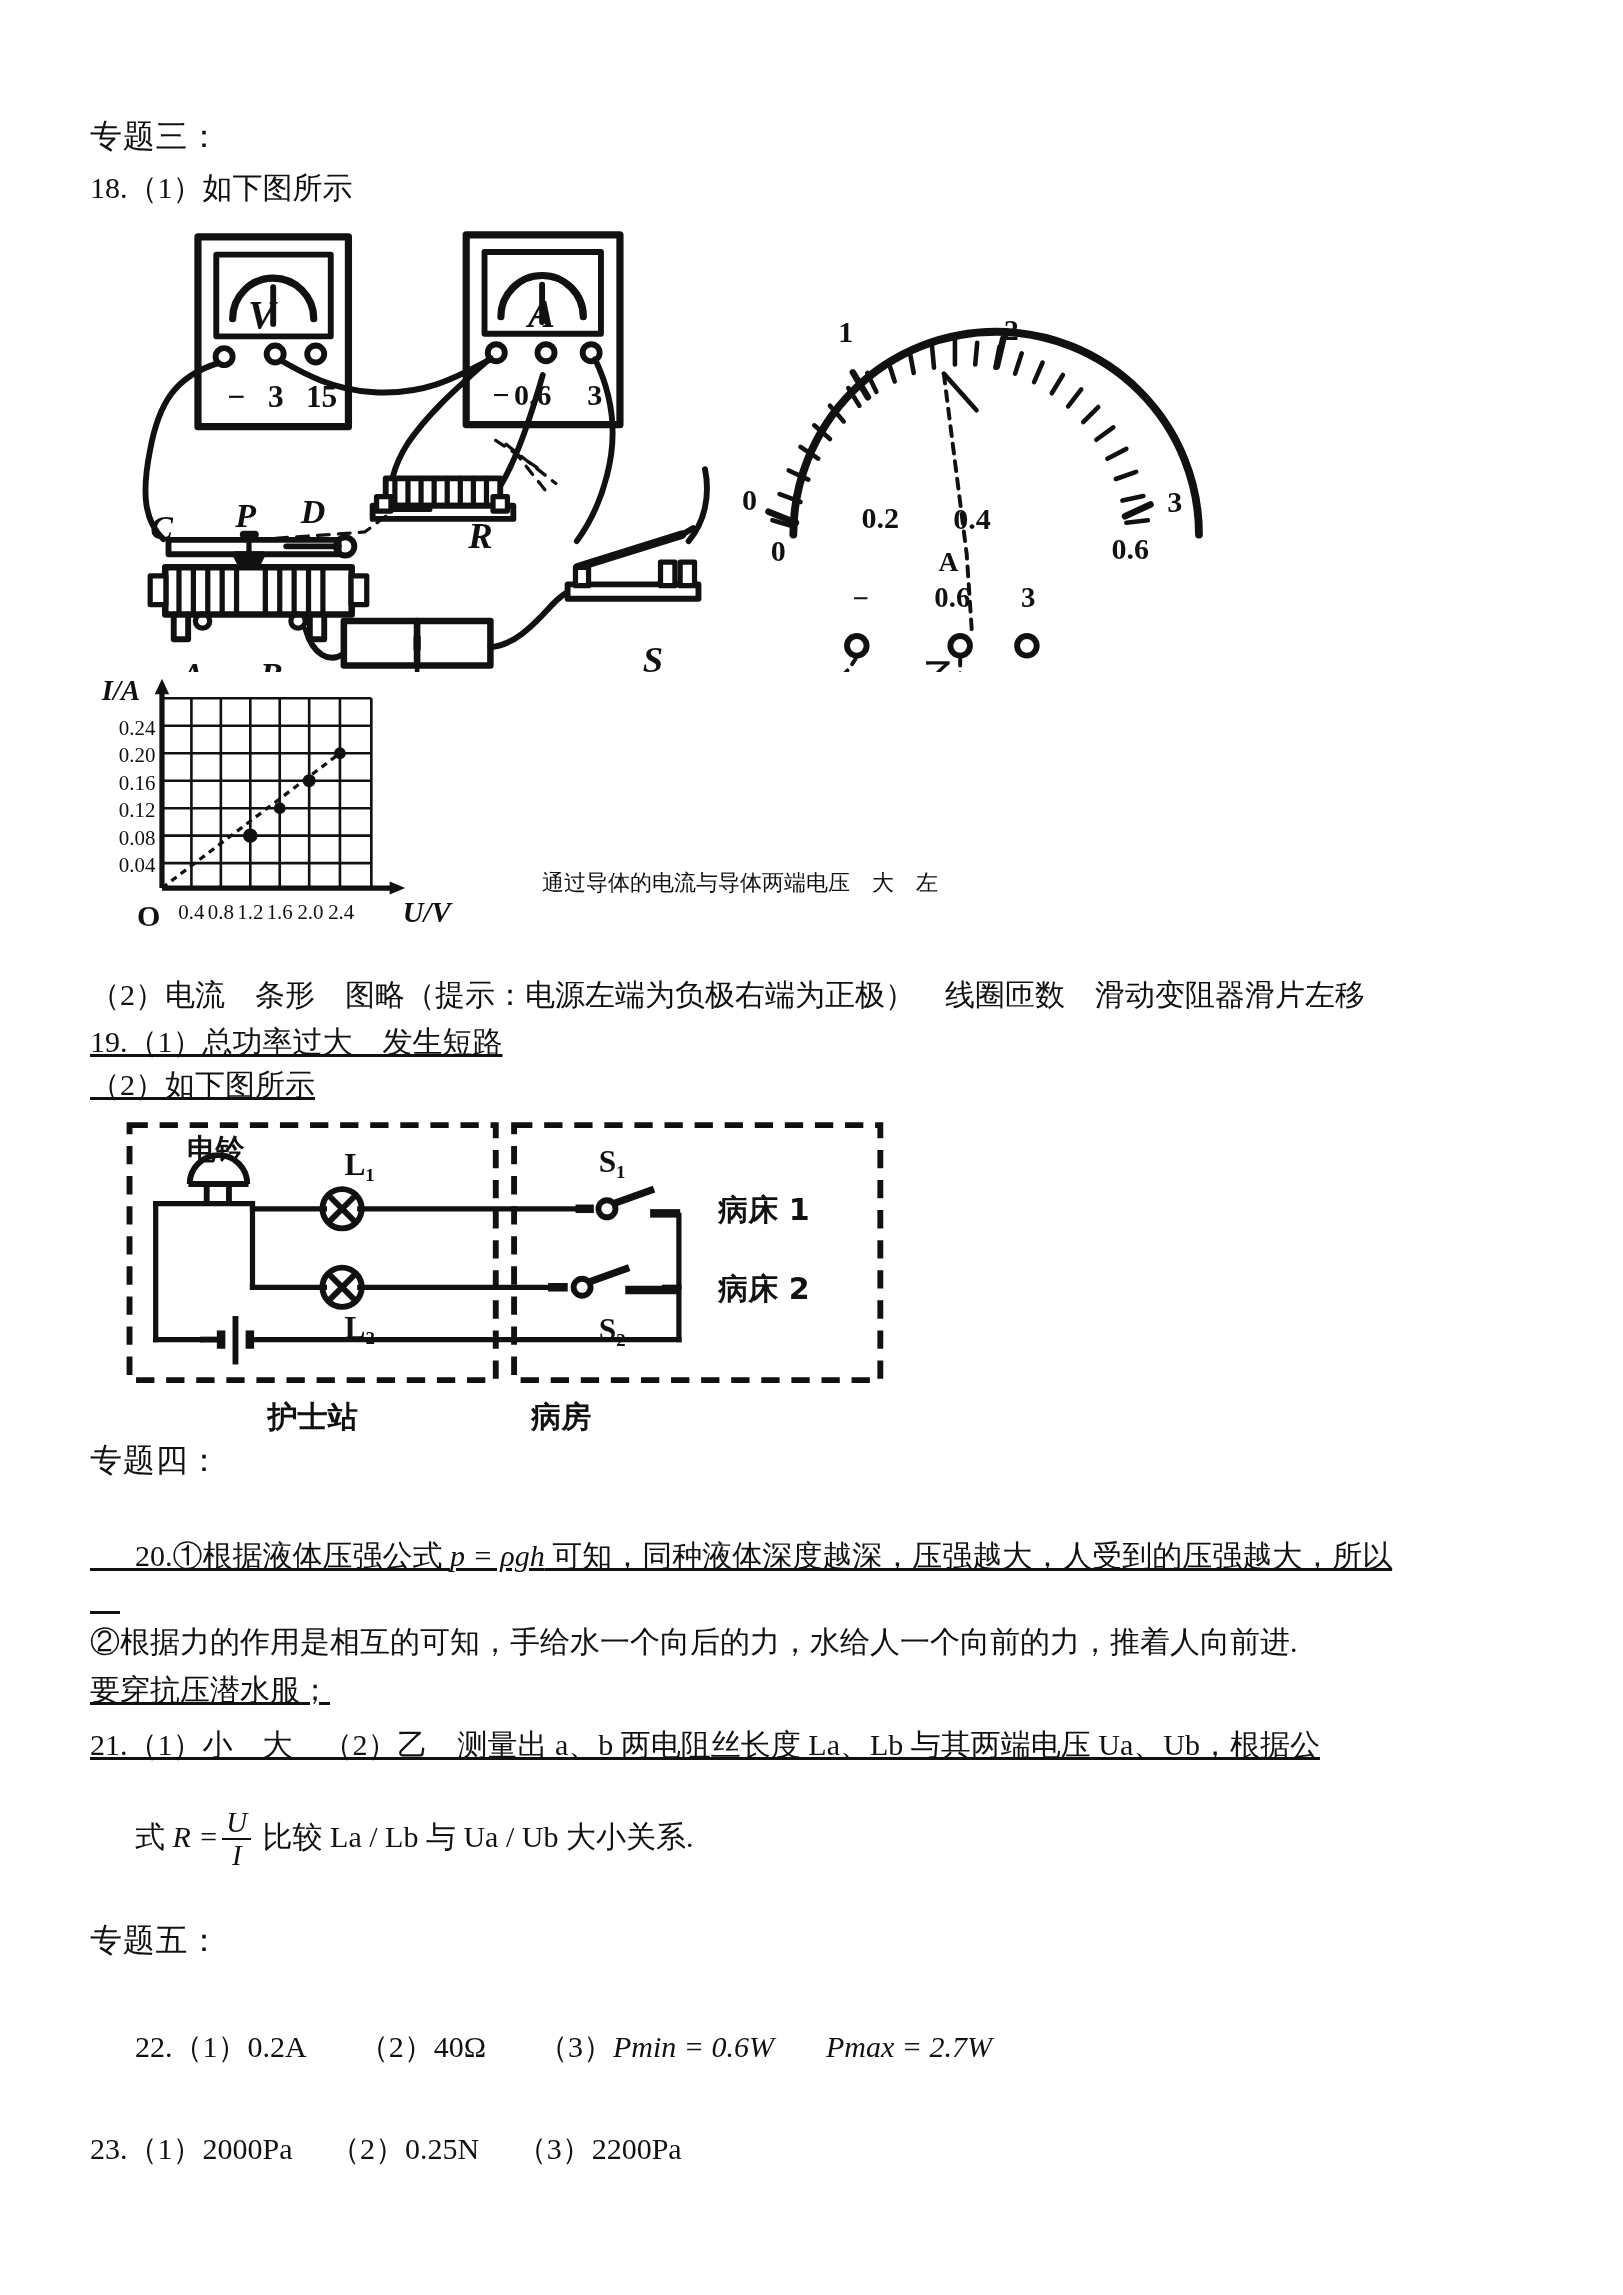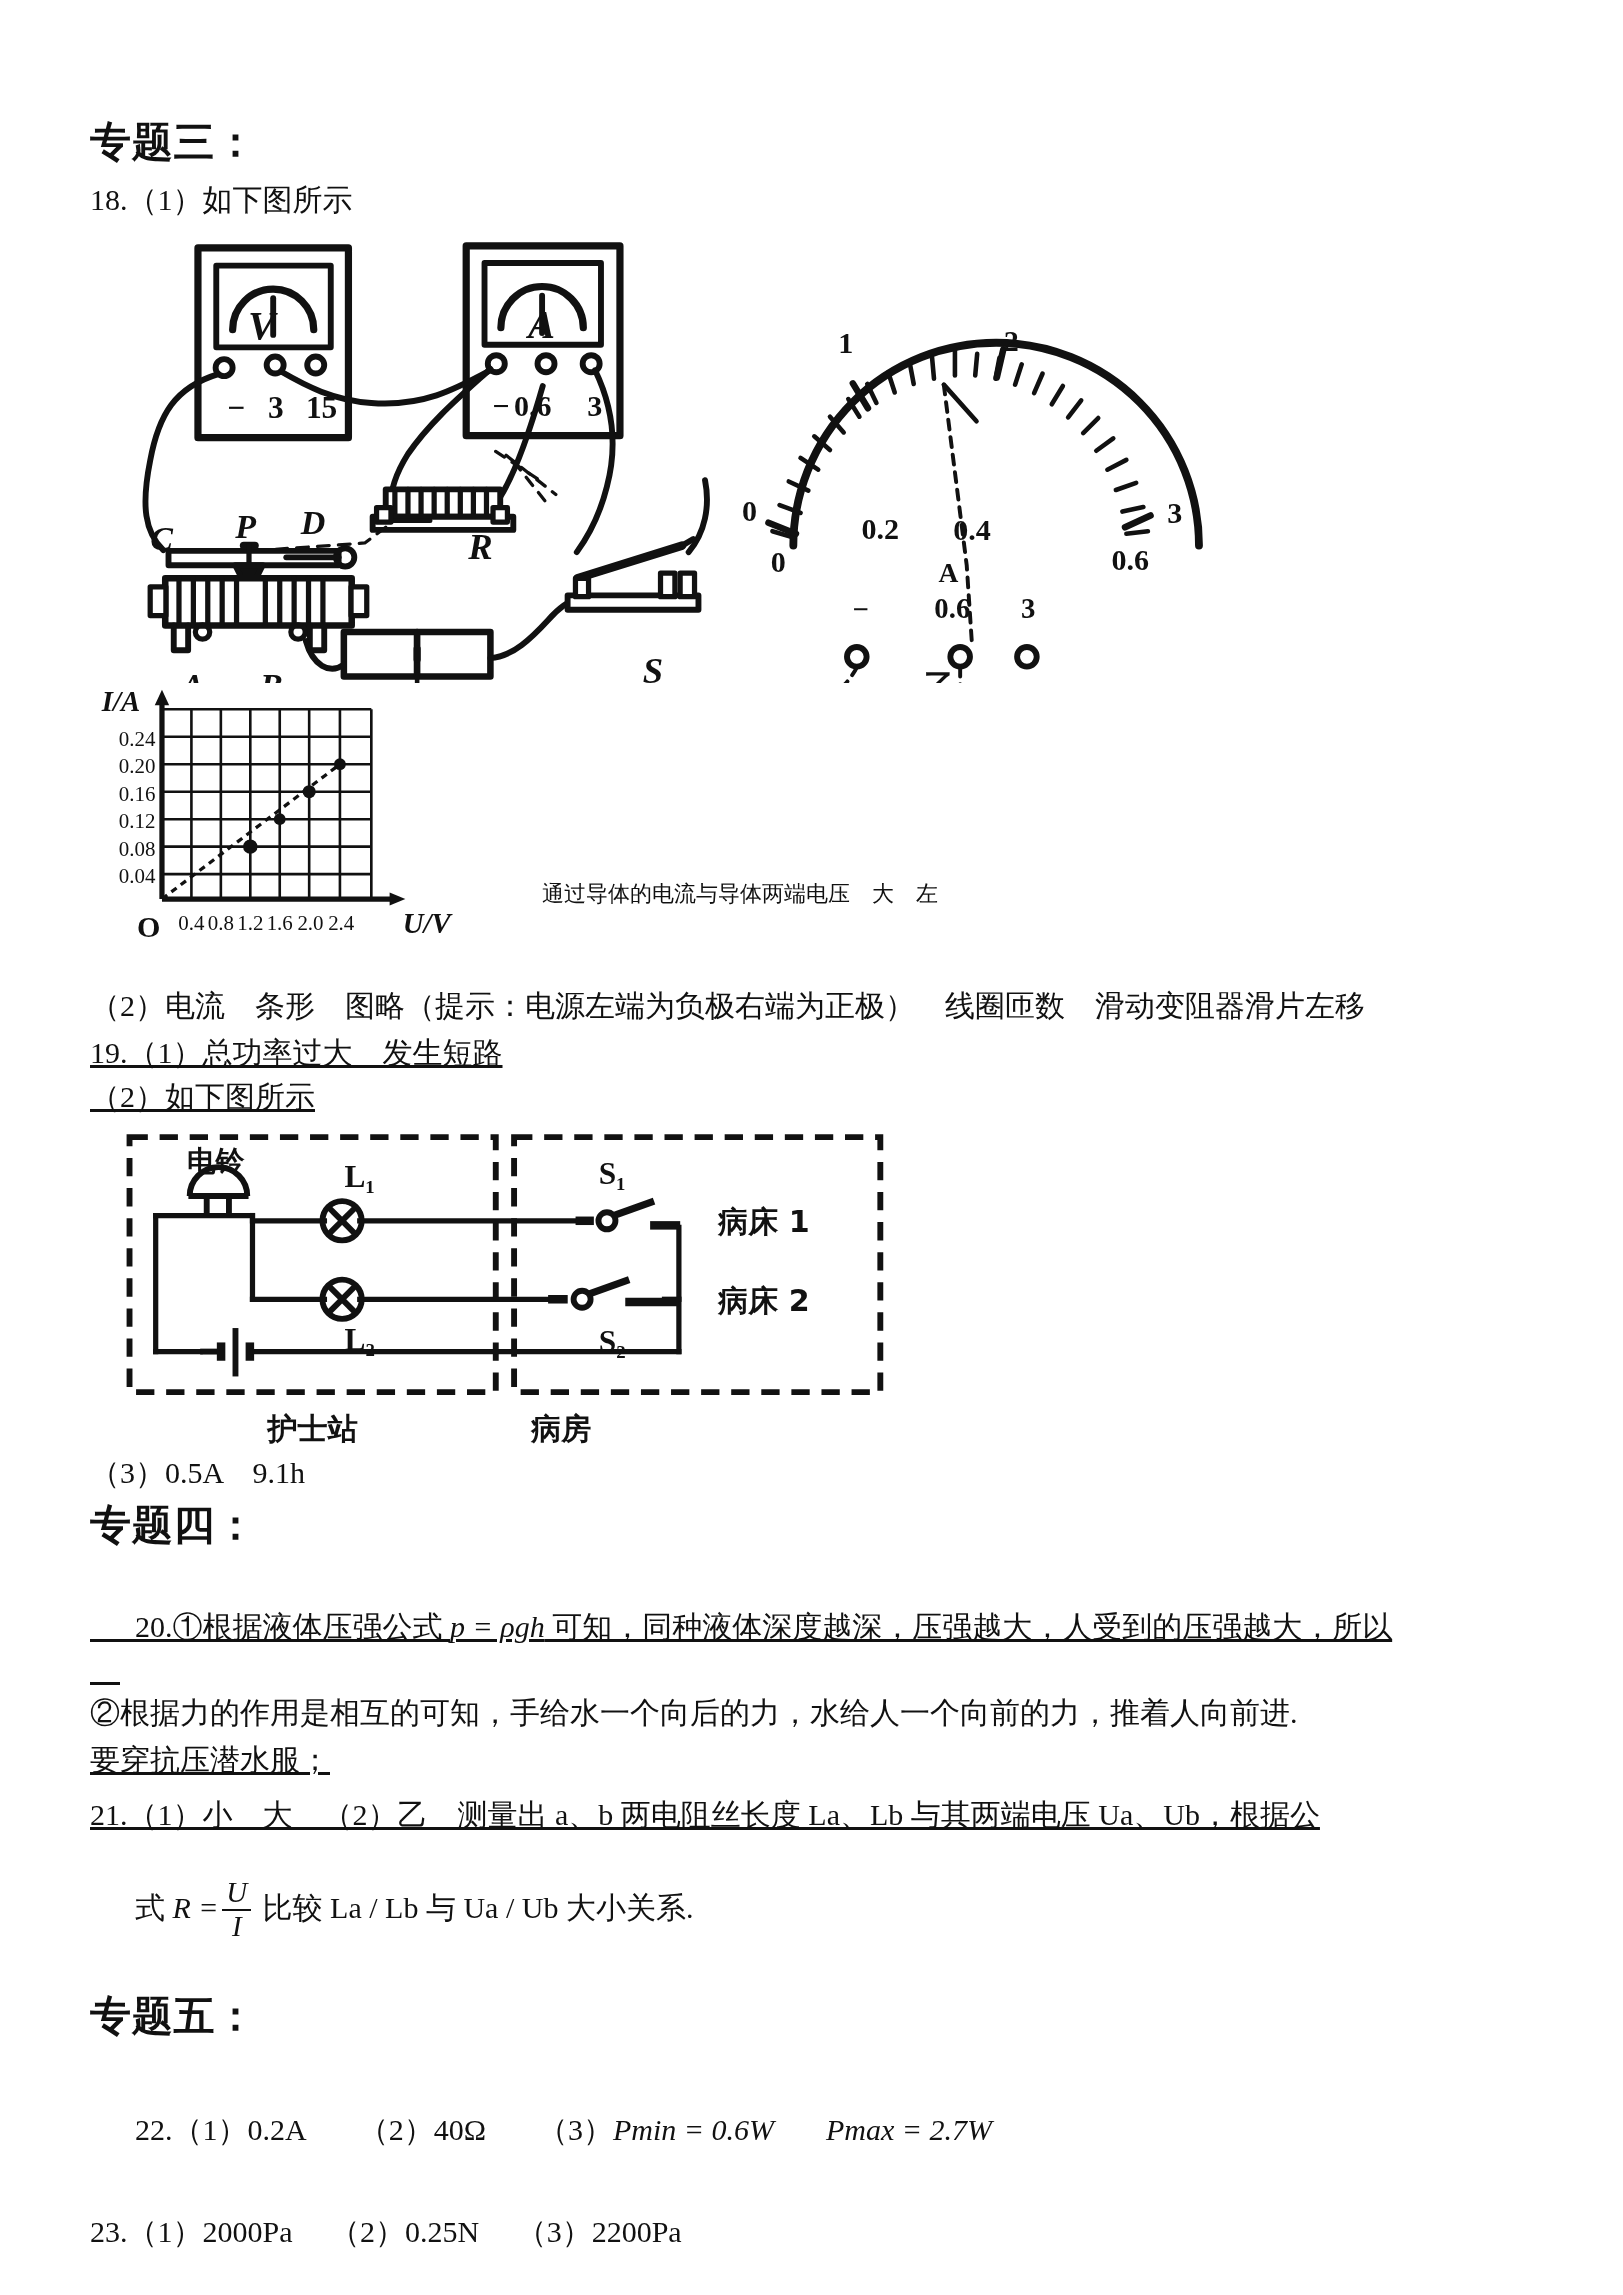--- a/index.html
+++ b/index.html
@@ -24,22 +24,22 @@
   }
   .content {
     position: absolute;
     left: 90px;
     top: 115px;
     width: 1459px;
   }
 
   
   .hdr {
-    font-weight: bold;
-    font-size: 41px;
+    font-weight: normal;
+    font-size: 32px;
     letter-spacing: 0.7px;
     line-height: 1.32;
     margin: 0 0 9.2px 0;
     font-family: "DejaVu Sans", "Liberation Sans", sans-serif;
   }
   .line {
     font-size: 30px;
     line-height: 1.44;
     margin: 0 0 3.9px 0;
     white-space: pre-wrap;
@@ -447,21 +447,20 @@
         <text class="lblB" x="412" y="345" font-size="48" text-anchor="middle">L₂</text>
         <text class="lblB" x="798" y="92" font-size="48" text-anchor="middle">S₁</text>
         <text class="lblB" x="798" y="348" font-size="48" text-anchor="middle">S₂</text>
         <text class="cn" x="960" y="165" font-size="46">病床 1</text>
         <text class="cn" x="960" y="286" font-size="46">病床 2</text>
         <text class="cn" x="340" y="482" font-size="46" text-anchor="middle">护士站</text>
         <text class="cn" x="720" y="482" font-size="46" text-anchor="middle">病房</text>
       </svg>
     </div>
 
-    <div class="line">（3）0.5A    9.1h</div>
 
     <div class="hdr">专题四：</div>
 
     <div class="line tight">
       <span>20.①根据液体压强公式 </span><span class="ital">p = ρgh</span><span> 可知，同种液体深度越深，压强越大，人受到的压强越大，所以</span>
     </div>
     <div class="line">②根据力的作用是相互的可知，手给水一个向后的力，水给人一个向前的力，推着人向前进.</div>
     <div class="line tight">要穿抗压潜水服；</div>
 
     <div class="gap-sm"></div>

